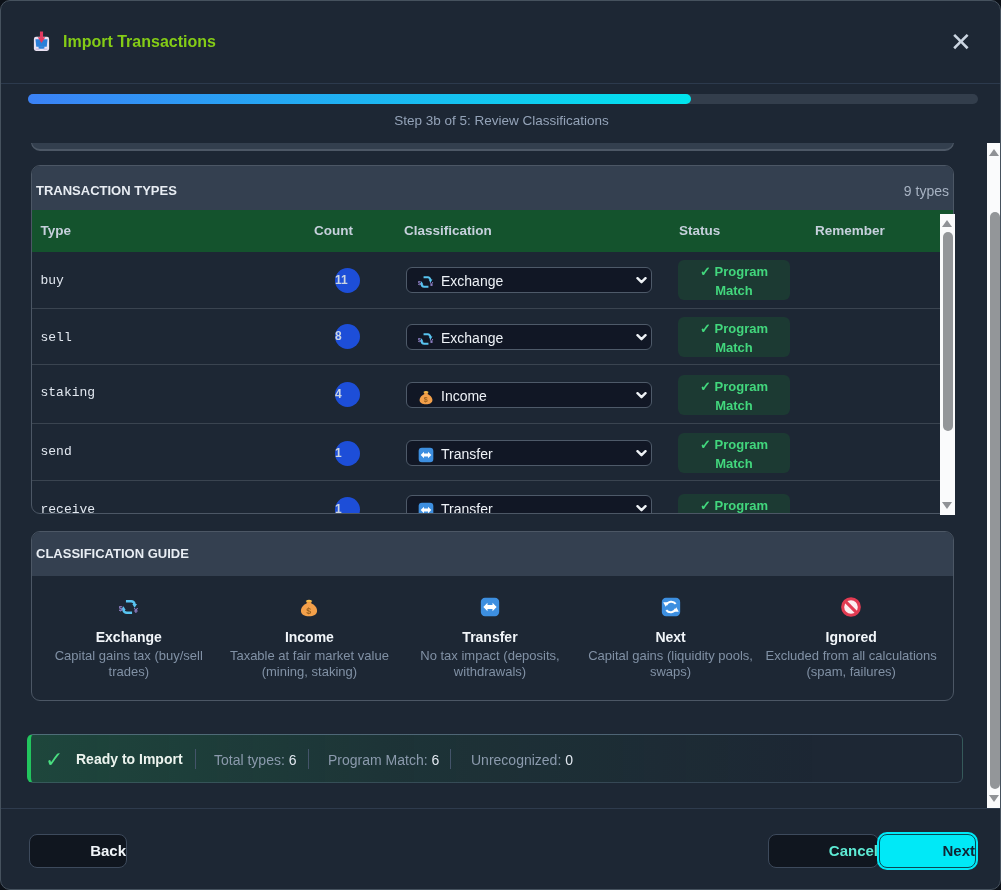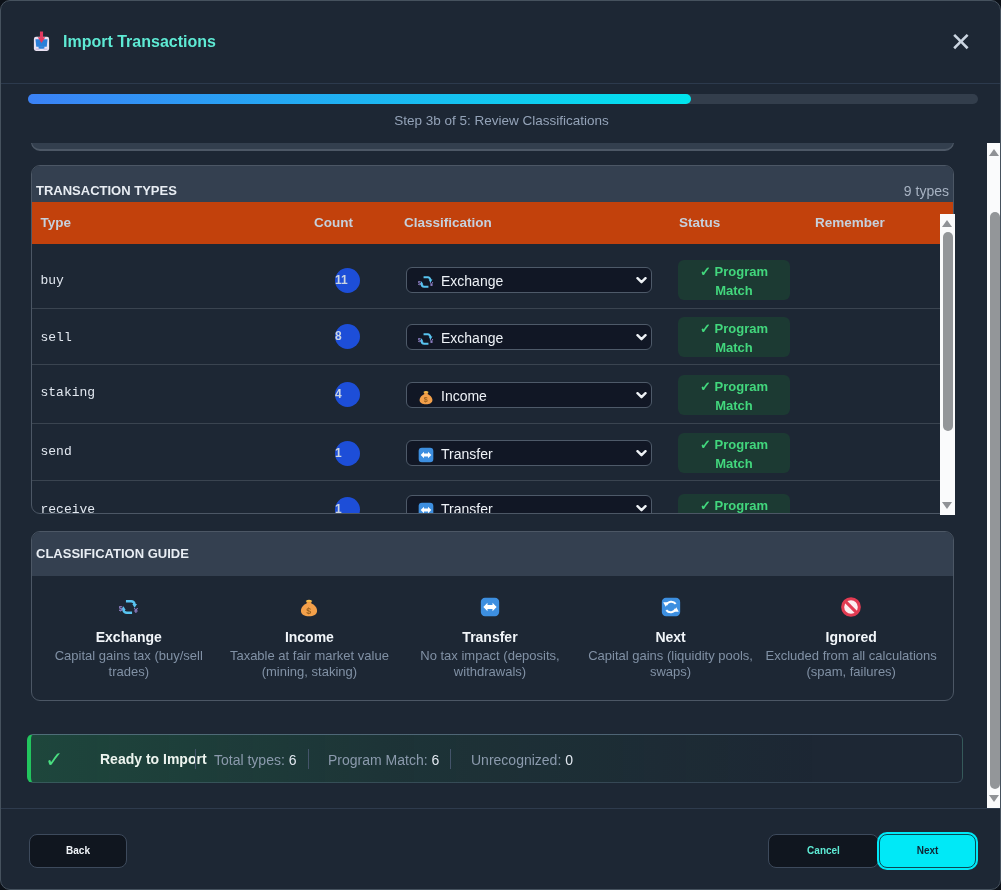--- a/index.html
+++ b/index.html
@@ -4,42 +4,42 @@
 <style>
 * { margin:0; padding:0; box-sizing:border-box; }
 html,body { width:1001px; height:890px; overflow:hidden; background:#0c1118;
   font-family:"Liberation Sans", sans-serif; }
 .modal { position:absolute; left:0; top:0; width:1001px; height:890px;
   background:#1d2734; border:1px solid #46525e; border-radius:10px; overflow:hidden; }
 
 
 .hdr { position:absolute; left:0; top:0; width:100%; height:83px; border-bottom:1px solid #2c3a4d; }
 .inbox { position:absolute; left:31px; top:30px; }
-.title { position:absolute; left:62px; top:32px; font-size:16px; font-weight:bold; color:#5eead4; }
+.title { position:absolute; left:62px; top:32px; font-size:16px; font-weight:bold; color:#84cc16; }
 .close { position:absolute; left:949px; top:25.5px; font-size:26px; color:#cbd5e1; }
 
 
 .ptrack { position:absolute; left:27px; top:93px; width:950px; height:10px; border-radius:5px; background:#333e4c; }
 .pfill { width:663px; height:10px; border-radius:5px; background:linear-gradient(90deg,#3b82f6,#00e5ee); }
 .plabel { position:absolute; left:0; top:112px; width:1001px; text-align:center; font-size:13.5px; color:#94a3b8; }
 
 
 .sbody { position:absolute; left:0; top:142px; width:1001px; height:665px; overflow:hidden; }
 .card { position:absolute; left:30px; width:923px; border:1px solid #4c5765; border-radius:9px; }
 .partial { top:-84.5px; height:92px; background:#333f4e; border-color:#4d5866; border-bottom-width:2px; }
 .tcard { top:22px; height:349px; background:#1d2734; }
 .gcard { top:388px; height:170px; background:#1d2734;border-radius:9px; }
 .gcard .cardhdr { line-height:44px; }
 .cardhdr { position:absolute; left:0; top:0; width:100%; height:44px; background:#344050;
   border-radius:8px 8px 0 0; line-height:50px; padding:0 4px; font-size:13px; font-weight:bold;
   color:#e8edf3; }
 .cardhdr .right { float:right; font-weight:normal; color:#a7b2c2; letter-spacing:0; font-size:14px; }
 
 
-.thead { position:absolute; left:0; top:36px; width:100%; height:42px; background:#c2410c; }
+.thead { position:absolute; left:0; top:44px; width:100%; height:42px; background:#14532d; }
 .th { position:absolute; top:0; line-height:42px; font-size:13.5px; font-weight:bold; color:#c6d0dc; }
 .rows { position:absolute; left:0; top:86px; width:100%; height:261px; overflow:hidden; border-radius:0 0 8px 8px; }
 .row { position:absolute; left:0; width:100%; height:57px; border-bottom:1px solid #3a4450; }
 .tname { position:absolute; left:8.5px; top:21px; font-family:"Liberation Mono", monospace; font-size:13px; color:#e2e8f0; }
 .cbadge { position:absolute; left:303px; top:16px; width:25px; height:25px; border-radius:50%;
   background:#1d4ed8; color:#cbd5e1; font-size:12px; font-weight:bold; text-align:left; line-height:25px; }
 .sel { position:absolute; left:374px; top:16px; width:246px; height:26px; background:#111725;
   border:1px solid #4e5a69; border-radius:6px; color:#eef2f7; font-size:14px; line-height:24px; }
 .sel .emj { position:absolute; left:11px; top:5px; }
 .sel .stext { position:absolute; left:34px; top:1px; }
@@ -59,29 +59,29 @@
 .gcol { flex:1; text-align:center; padding-top:26px; }
 .gcol .ic { height:19px; } .gcol .ic svg { display:block; margin:-5px auto 0; }
 .gcol .nm { font-size:14px; font-weight:bold; color:#f1f5f9; margin-top:12px; line-height:18px; }
 .gcol .ds { font-size:13px; color:#8191a5; line-height:15.5px; margin-top:2px; }
 
 
 .ready { position:absolute; left:26px; top:591px; width:936px; height:49px; border:1px solid rgba(120,145,170,0.28); border-top:1px solid rgba(120,145,170,0.55);
   border-left:4px solid #22c55e; border-radius:6px;
   background:linear-gradient(90deg, rgba(34,197,94,0.20), rgba(34,197,94,0.08) 40%, rgba(34,197,94,0.0) 85%); }
 .ready .chk { position:absolute; left:14px; top:12px; color:#4ade80; font-size:22px; font-weight:normal; }
-.ready .rt { position:absolute; left:45px; top:16px; font-size:14px; font-weight:bold; color:#edf4ef;margin-left:24px; }
+.ready .rt { position:absolute; left:45px; top:16px; font-size:14px; font-weight:bold; color:#edf4ef; }
 .stat { position:absolute; top:17px; font-size:14px; color:#8b9aad; }
 .stat b { color:#e2e8f0; font-weight:normal; }
 .vdiv { position:absolute; top:14px; width:1px; height:20px; background:#44546a; }
 
 
 .ftr { position:absolute; left:0; top:807px; width:100%; height:83px; border-top:1px solid #2e3b4d; }
-.btn { position:absolute; top:25px; height:34px; border-radius:8px; font-size:10px; font-weight:bold;
-  text-align:center; line-height:32px; }
+.btn { position:absolute; top:25px; height:34px; border-radius:8px; font-size:15px; font-weight:bold;
+  text-align:right; line-height:32px; }
 .bback { left:28px; width:98px; background:#10161f; border:1px solid #3d4a5c; color:#f1f5f9; }
 .bcancel { left:767px; width:111px; background:#10161f; border:1px solid #3d4a5c; color:#5eead4; }
 .bnext { left:878px; width:97px; background:#00e9f7; border:1px solid #0b4854;
   box-shadow:0 0 0 2px #00e9f7; color:#102535; }
 </style>
 </head>
 <body>
 <div class="modal">
   <div class="hdr">
     <svg class="inbox" width="19" height="21" viewBox="0 0 36 40">

